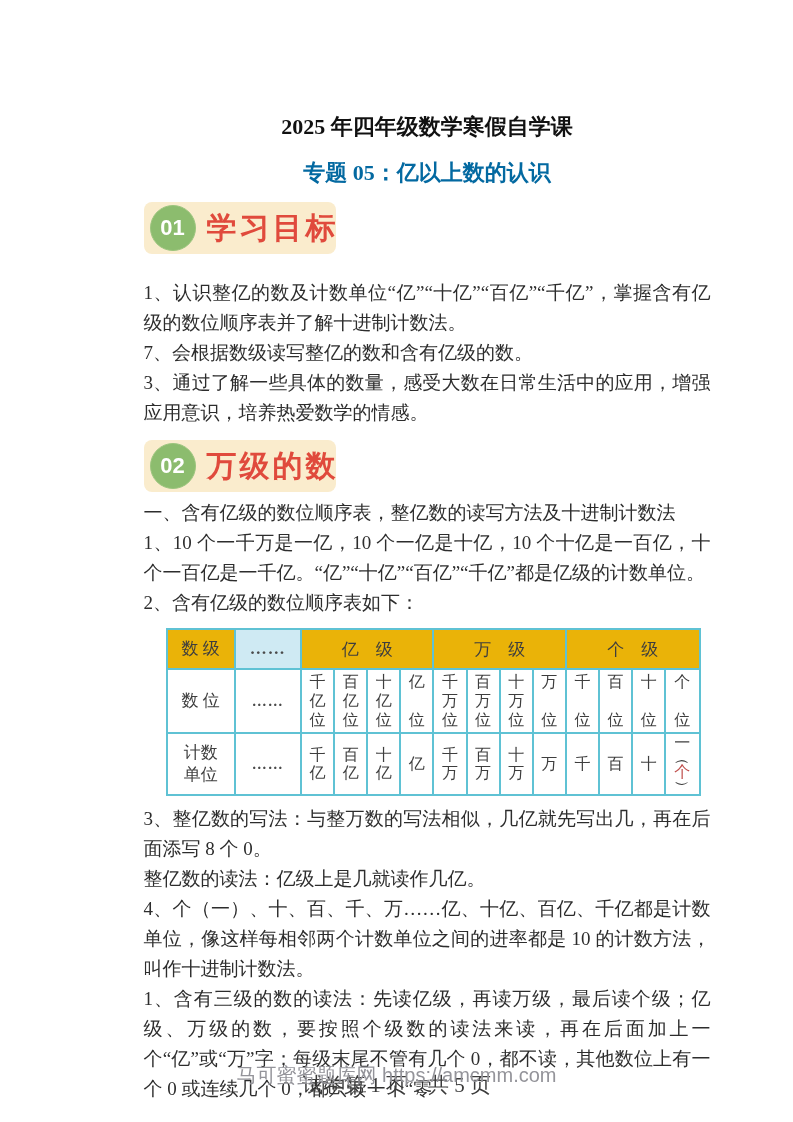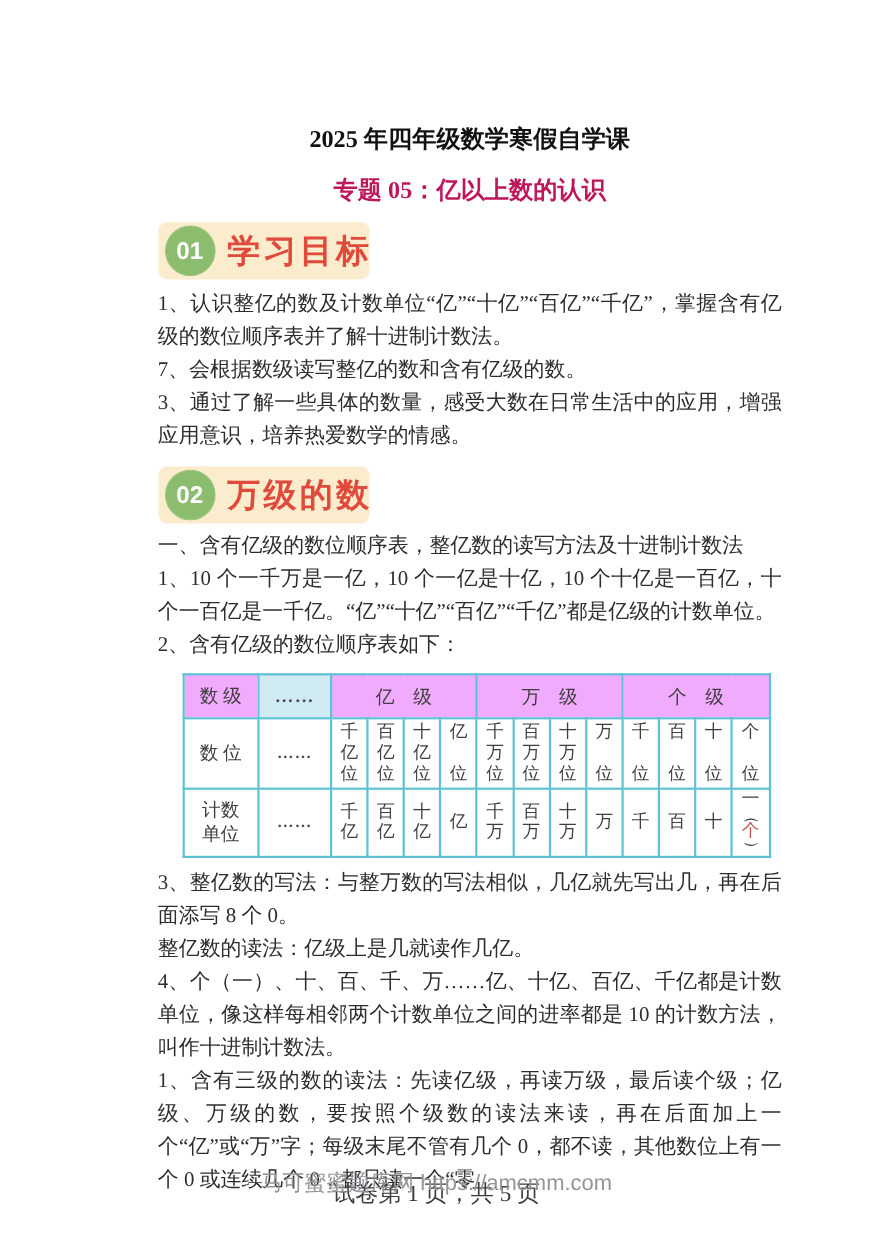--- a/index.html
+++ b/index.html
@@ -10,21 +10,21 @@
     color:#2d2d2d;
   }
   .content { position:absolute; left:103px; top:0; width:567px; }
 
   .doc-title {
     margin:112px 0 0; text-align:center;
     font-size:22px; line-height:30px; font-weight:bold; color:#111;
   }
   .doc-subtitle {
     margin:16px 0 0; text-align:center;
-    font-size:22px; line-height:30px; font-weight:bold; color:#be185d;
+    font-size:22px; line-height:30px; font-weight:bold; color:#0369a1;
   }
 
   .badge {
     display:flex; align-items:center; box-sizing:border-box;
     width:192px; height:52px; padding:3px 10px 3px 6px;
     background:#faeccd; border-radius:8px;
     font-family:"Liberation Sans","DejaVu Sans",sans-serif;
   }
   .badge.b1 { margin-top:14px; }
   .badge.b2 { margin-top:12px; }
@@ -33,35 +33,35 @@
     background:#8cbc6e; border:1px solid #9cc57e;
     color:#ffffff; font-weight:bold; font-size:22px;
     display:flex; align-items:center; justify-content:center;
   }
   .badge-title {
     margin-left:11px; font-weight:bold; font-size:30px; letter-spacing:3px;
     color:#e04a3c; white-space:nowrap;
   }
 
   .para { margin:0; font-size:19px; line-height:30px; text-align:justify; }
-  .goals { margin-top:8px; }
+  .goals { margin-top:24px; }
   .k-first { margin-top:6px; }
   .after-table { margin-top:8px; }
 
   
   table.pv {
     border-collapse:collapse; table-layout:fixed;
     width:535px; margin:10px 0 8px 22px;
     color:#3e3e3e;
   }
   table.pv td {
     border:2px solid #5fc2d4; text-align:center; vertical-align:middle;
     padding:0; overflow:hidden;
   }
-  tr.r1 td { background:#f0abfc; height:38px; font-size:17px; }
+  tr.r1 td { background:#eab308; height:38px; font-size:17px; }
   td.lab { background:#cfeaf3; font-size:17px; white-space:pre-line; line-height:1.3; }
   td.dots { font-size:15px; letter-spacing:1px; font-weight:bold; color:#4a4a4a; }
   tr.r1 td.dots { background:#cfeaf3; }
   tr.r2 td, tr.r3 td { background:#ffffff; }
   tr.r2 td { height:62px; }
   tr.r3 td { height:60px; }
   .vspread {
     display:flex; flex-direction:column; justify-content:space-between; align-items:center;
     height:54px; margin:0 auto; font-size:16px;
   }

